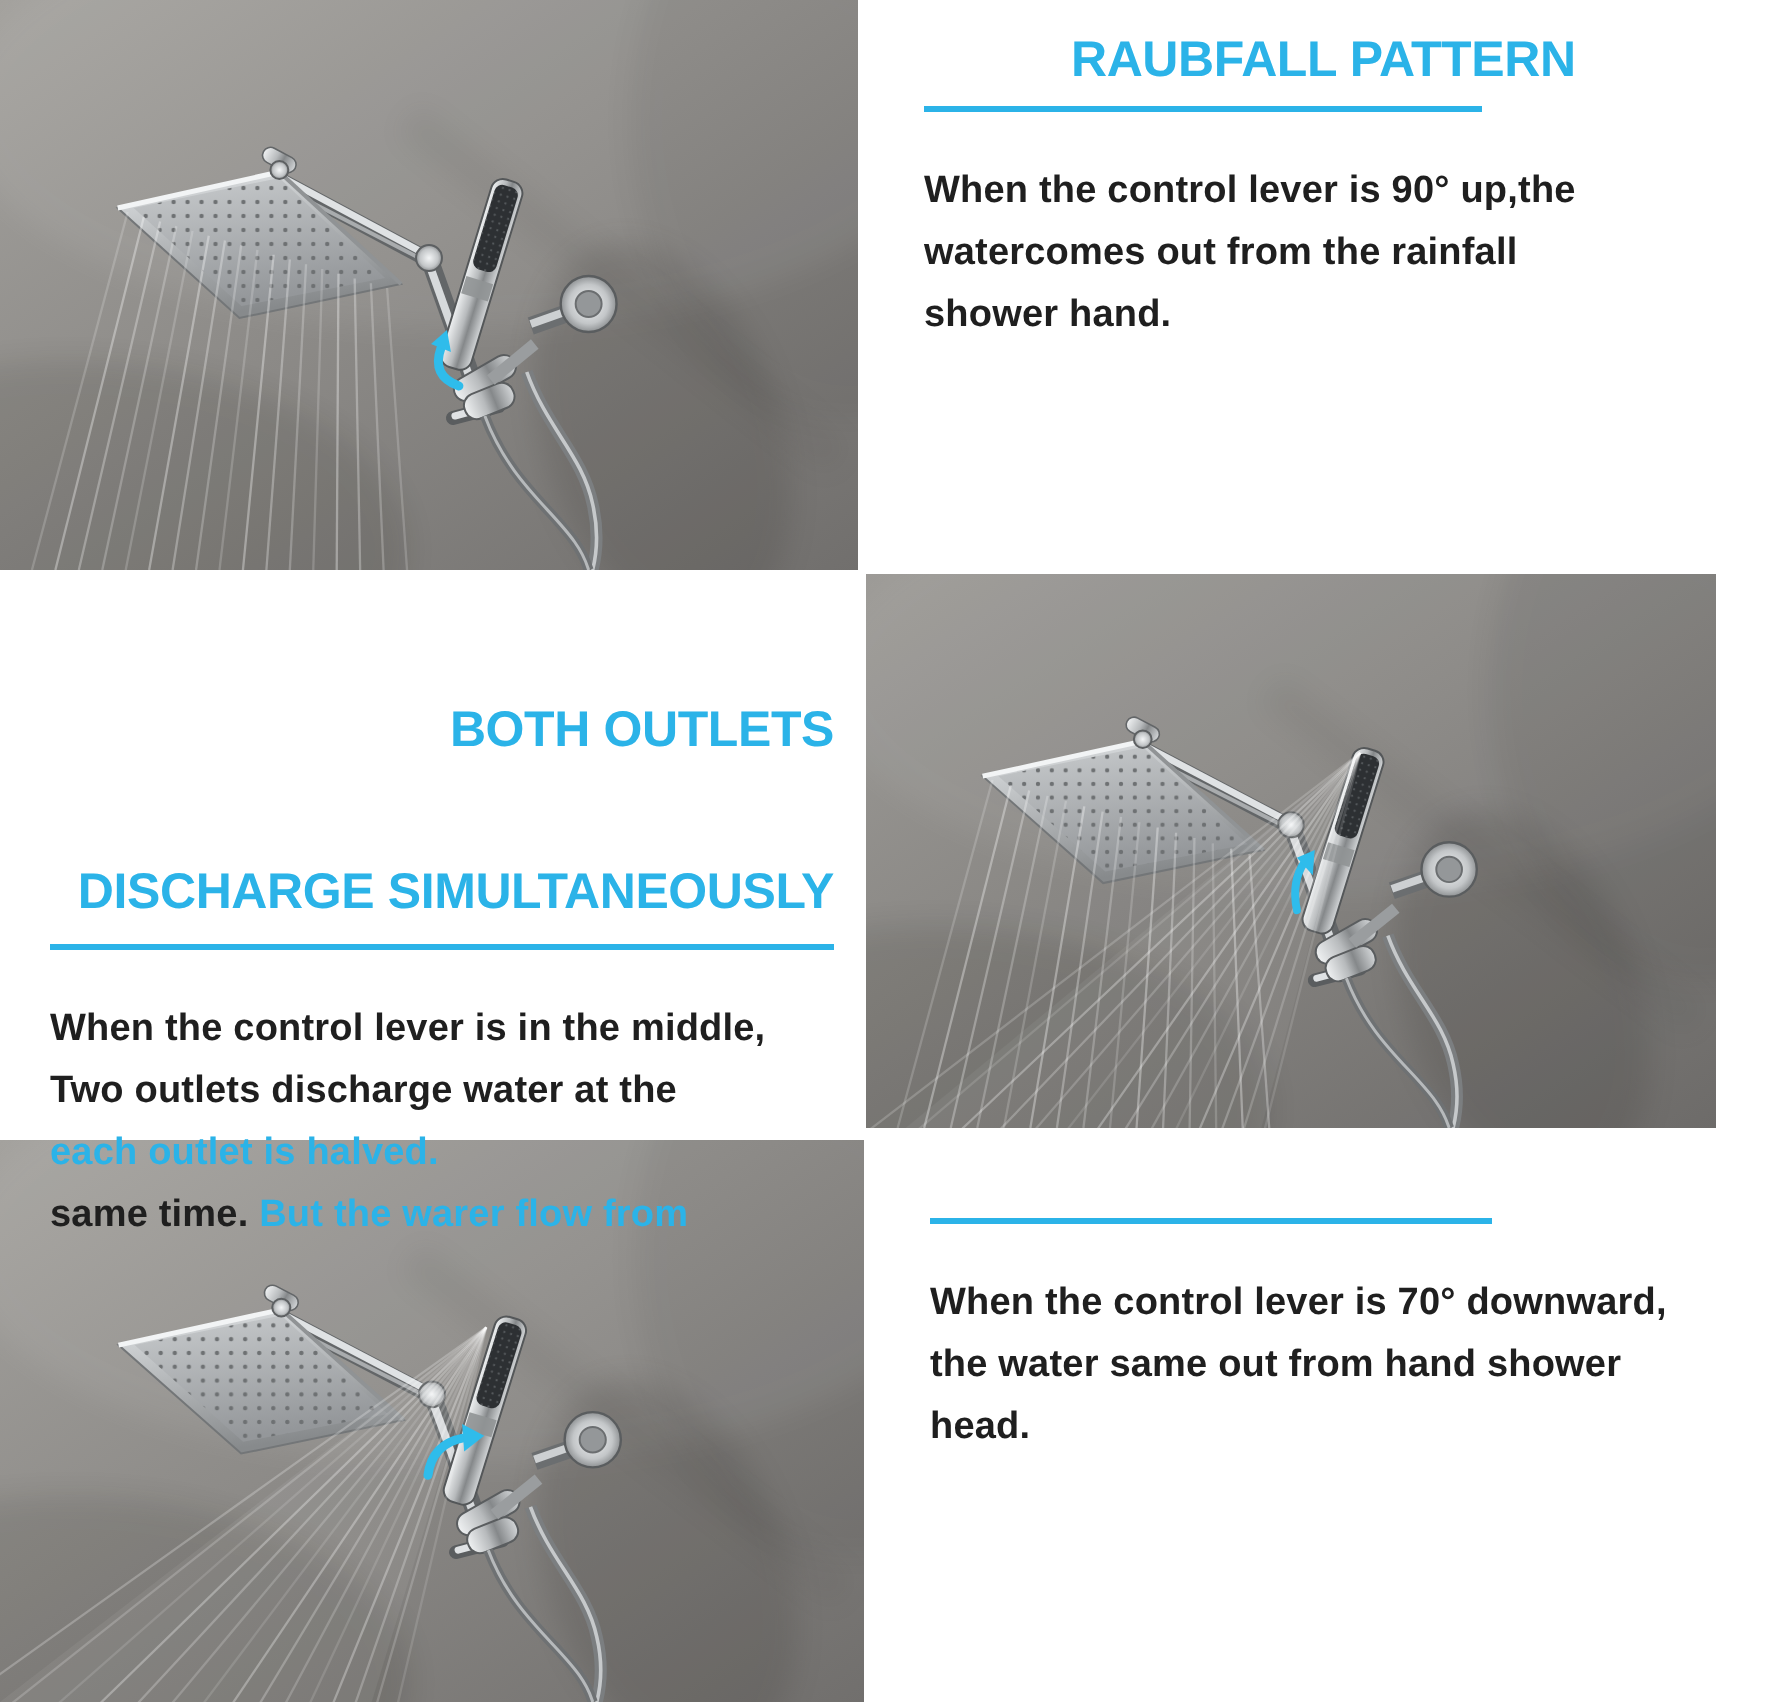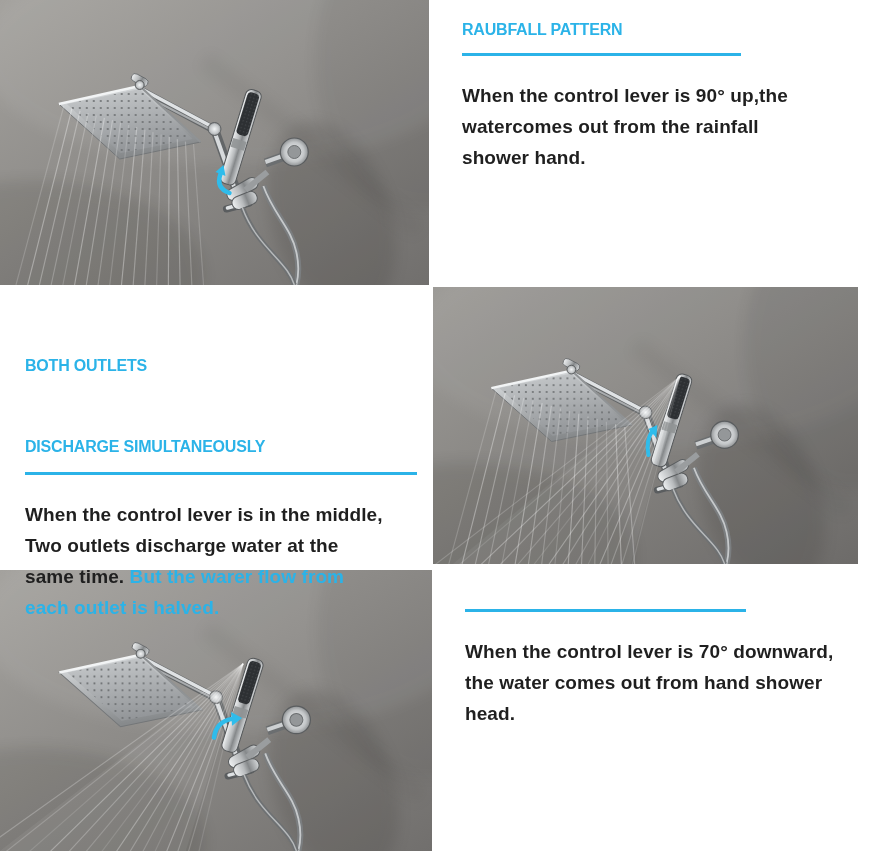--- a/index.html
+++ b/index.html
@@ -8,22 +8,22 @@
         font-family:"Liberation Sans",sans-serif;}
   .photo{position:absolute;}
   .photo svg{display:block;width:100%;height:100%;}
   .p1{left:0;top:0;width:429px;height:285px;}
   .p2{left:433px;top:287px;width:425px;height:277px;}
   .p3{left:0;top:570px;width:432px;height:281px;}
   .textblock{position:absolute;}
   .t1{left:462px;top:14px;}
   .t2{left:25px;top:303px;}
   .t3{left:465px;top:602px;}
-  .heading{font-weight:700;font-size:16px;line-height:32px;color:var(--accent);
-           letter-spacing:-0.2px;white-space:nowrap;}
+  .heading{font-weight:700;font-size:25px;line-height:32px;color:var(--accent);
+           letter-spacing:-0.2px;white-space:nowrap;text-align:right;}
   .t2 .heading{line-height:37px;margin-top:44px;}
   .underline{height:3px;background:var(--accent);margin-top:7px;}
   .u1{width:279px;} .u2{width:392px;} .u3{width:281px;}
   .body{margin-top:24px;}
   .bline{font-size:19px;font-weight:600;line-height:31px;color:var(--text);
          white-space:nowrap;letter-spacing:0.1px;}
   .hl{color:var(--accent);}
 </style>
 </head>
 <body>
@@ -236,27 +236,27 @@
     </div>
   </div>
 
   <div class="textblock t2">
     <div class="heading">BOTH OUTLETS</div>
     <div class="heading">DISCHARGE SIMULTANEOUSLY</div>
     <div class="underline u2"></div>
     <div class="body">
       <div class="bline"><span>When the control lever is in the middle,</span></div>
       <div class="bline"><span>Two outlets discharge water at the</span></div>
+      <div class="bline"><span class="hl">each outlet is halved.</span></div>
       <div class="bline"><span>same time. </span><span class="hl">But the warer flow from</span></div>
-      <div class="bline"><span class="hl">each outlet is halved.</span></div>
     </div>
   </div>
 
   <div class="textblock t3">
     <div class="underline u3"></div>
     <div class="body">
       <div class="bline"><span>When the control lever is 70° downward,</span></div>
-      <div class="bline"><span>the water comes out from hand shower</span></div>
+      <div class="bline"><span>the water same out from hand shower</span></div>
       <div class="bline"><span>head.</span></div>
     </div>
   </div>
 
 </div>
 
 </body></html>

